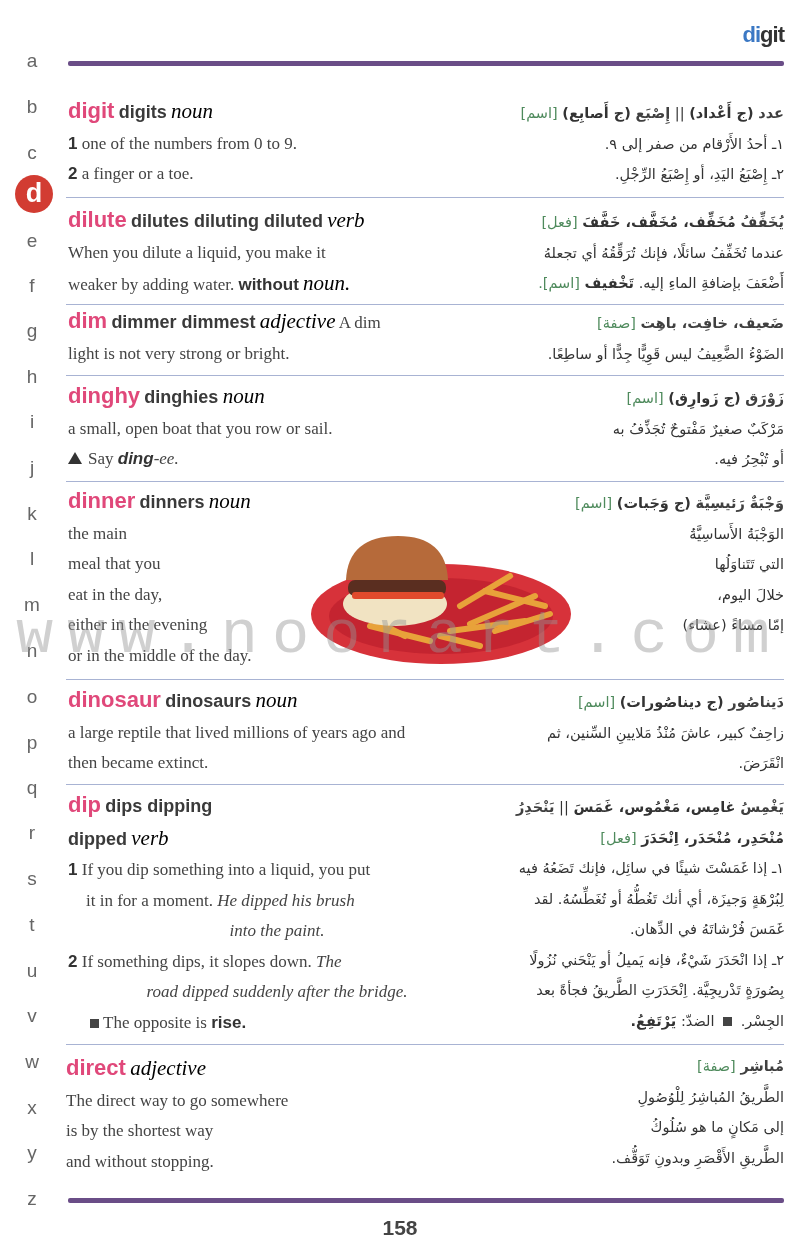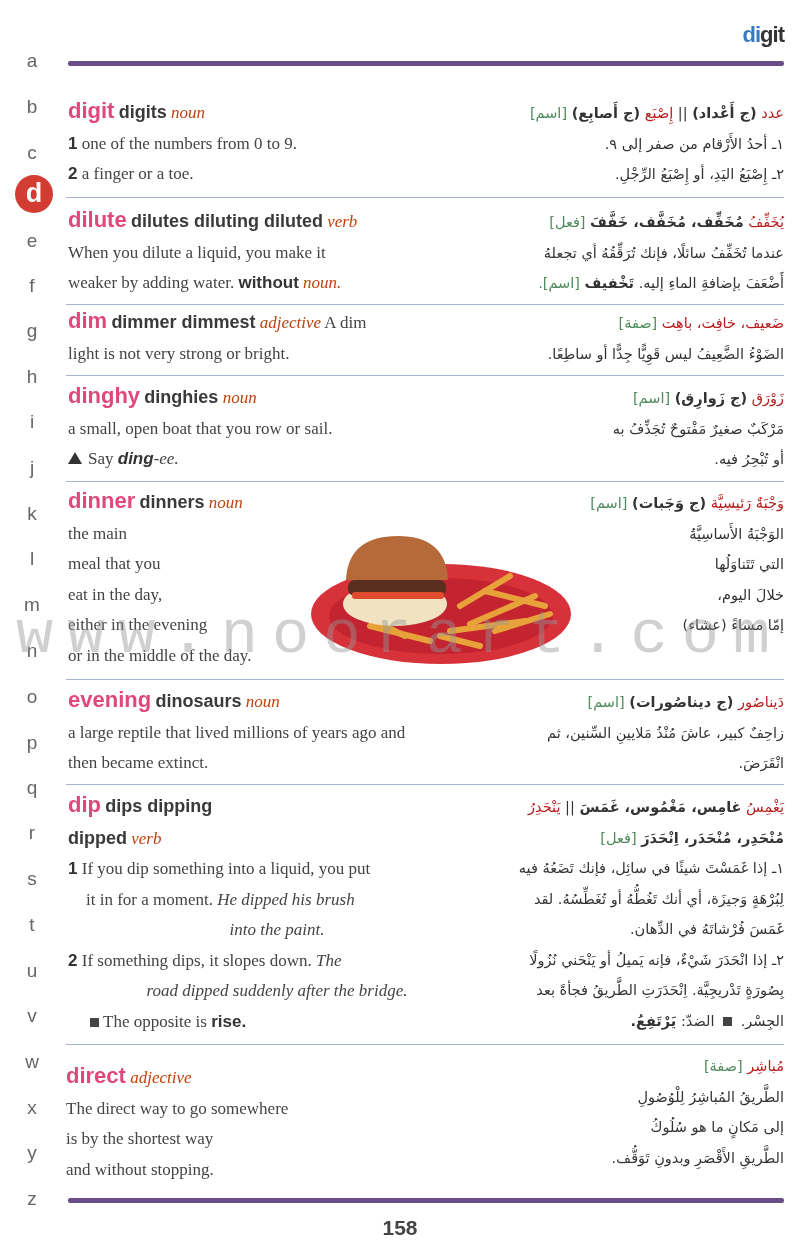--- a/index.html
+++ b/index.html
@@ -13,25 +13,25 @@
   .alpha{position:absolute;left:0;top:0;width:64px;}
   .alpha .l{position:absolute;left:0;width:64px;text-align:center;font-family:"Liberation Sans",sans-serif;font-size:19px;color:#666;}
   .alpha .l.active{left:15px;width:38px;height:38px;border-radius:50%;background:#d23c32;color:#fff;font-weight:bold;font-size:27px;line-height:36px;}
   .page-num{position:absolute;left:0;right:0;top:1216px;text-align:center;font-family:"Liberation Sans",sans-serif;font-weight:bold;font-size:21px;color:#444;}
   .entry{position:absolute;left:64px;right:16px;}
   .entry .sep{position:absolute;left:2px;right:0;bottom:0;height:1px;background:#a8b3d3;}
   .en{position:absolute;left:4px;width:400px;font-size:17px;line-height:30.5px;}
   .ar{position:absolute;right:0;width:340px;direction:rtl;text-align:right;font-family:"DejaVu Sans",sans-serif;font-size:14.5px;line-height:30.5px;color:#333;}
   .hw{font-family:"Liberation Sans",sans-serif;font-weight:bold;font-size:22px;color:#e0487a;}
   .inf{font-family:"Liberation Sans",sans-serif;font-weight:bold;font-size:18px;color:#3a3a3a;}
-  .pos{font-style:italic;color:#c2410c;font-size:17px;}
+  .pos{font-style:italic;color:#000000;font-size:21px;}
   .num{font-family:"Liberation Sans",sans-serif;font-weight:bold;color:#333;}
   .bold{font-family:"Liberation Sans",sans-serif;font-weight:bold;color:#333;}
   .ex{font-style:italic;text-align:center;}
-  .arhw{color:#b91c1c;font-weight:normal;}
+  .arhw{color:#404040;font-weight:bold;}
   .arinf{font-weight:bold;color:#333;}
   .arpos{color:#4e8a5c;}
   .sqbull{display:inline-block;width:9px;height:9px;background:#444;margin:0 4px;vertical-align:middle;}
   .tri{display:inline-block;width:0;height:0;border-left:7px solid transparent;border-right:7px solid transparent;border-bottom:12px solid #333;margin-right:6px;vertical-align:0;}
   .indent{padding-left:18px;}
   .food{position:absolute;left:246px;top:50px;width:262px;height:130px;}
   .watermark{position:absolute;left:0;top:600px;width:800px;text-align:center;font-family:"Liberation Mono",monospace;font-size:62px;letter-spacing:14px;color:rgba(150,150,150,0.45);pointer-events:none;}
 </style>
 </head>
 <body>
@@ -156,21 +156,21 @@
     <div>الوَجْبَةُ الأَساسِيَّةُ</div>
     <div>التي تَتَناوَلُها</div>
     <div>خلالَ اليوم،</div>
     <div>إمّا مساءً (عشاء)</div>
   </div>
   <div class="sep"></div>
 </div>
 
 <div class="entry" style="top:685px;height:100px">
   <div class="en" style="top:0">
-    <div><span class="hw">evening</span> <span class="inf">dinosaurs</span> <span class="pos">noun</span></div>
+    <div><span class="hw">dinosaur</span> <span class="inf">dinosaurs</span> <span class="pos">noun</span></div>
     <div>a large reptile that lived millions of years ago and</div>
     <div>then became extinct.</div>
   </div>
   <div class="ar" style="top:2px;width:320px">
     <div><span class="arhw">دَيناصُور</span> <span class="arinf">(ج ديناصُورات)</span> <span class="arpos">[اسم]</span></div>
     <div>زاحِفٌ كبير، عاشَ مُنْذُ مَلايينِ السِّنين، ثم</div>
     <div>انْقَرَضَ.</div>
   </div>
   <div class="sep"></div>
 </div>
@@ -193,21 +193,21 @@
     <div>لِبُرْهَةٍ وَجيزَة، أي أنك تَغُطُّهُ أو تُغَطِّسُهُ. لقد</div>
     <div>غَمَسَ فُرْشاتَهُ في الدِّهان.</div>
     <div>٢ـ إذا انْحَدَرَ شَيْءٌ، فإنه يَميلُ أو يَنْحَني نُزُولًا</div>
     <div>بِصُورَةٍ تَدْريجِيَّة. اِنْحَدَرَتِ الطَّريقُ فجأةً بعد</div>
     <div><span>الجِسْر.</span> <span class="sqbull"></span> <span>الضدّ:</span> <span class="arinf">يَرْتَفِعُ.</span></div>
   </div>
   <div class="sep"></div>
 </div>
 
 <div class="entry" style="top:1049px;height:130px">
-  <div class="en" style="top:12px;left:2px">
+  <div class="en" style="top:4px;left:2px">
     <div><span class="hw">direct</span> <span class="pos">adjective</span></div>
     <div>The direct way to go somewhere</div>
     <div>is by the shortest way</div>
     <div>and without stopping.</div>
   </div>
   <div class="ar" style="top:2px">
     <div><span class="arhw">مُباشِر</span> <span class="arpos">[صفة]</span></div>
     <div>الطَّريقُ المُباشِرُ لِلْوُصُولِ</div>
     <div>إلى مَكانٍ ما هو سُلُوكُ</div>
     <div>الطَّريقِ الأَقْصَرِ وبدونِ تَوَقُّف.</div>

